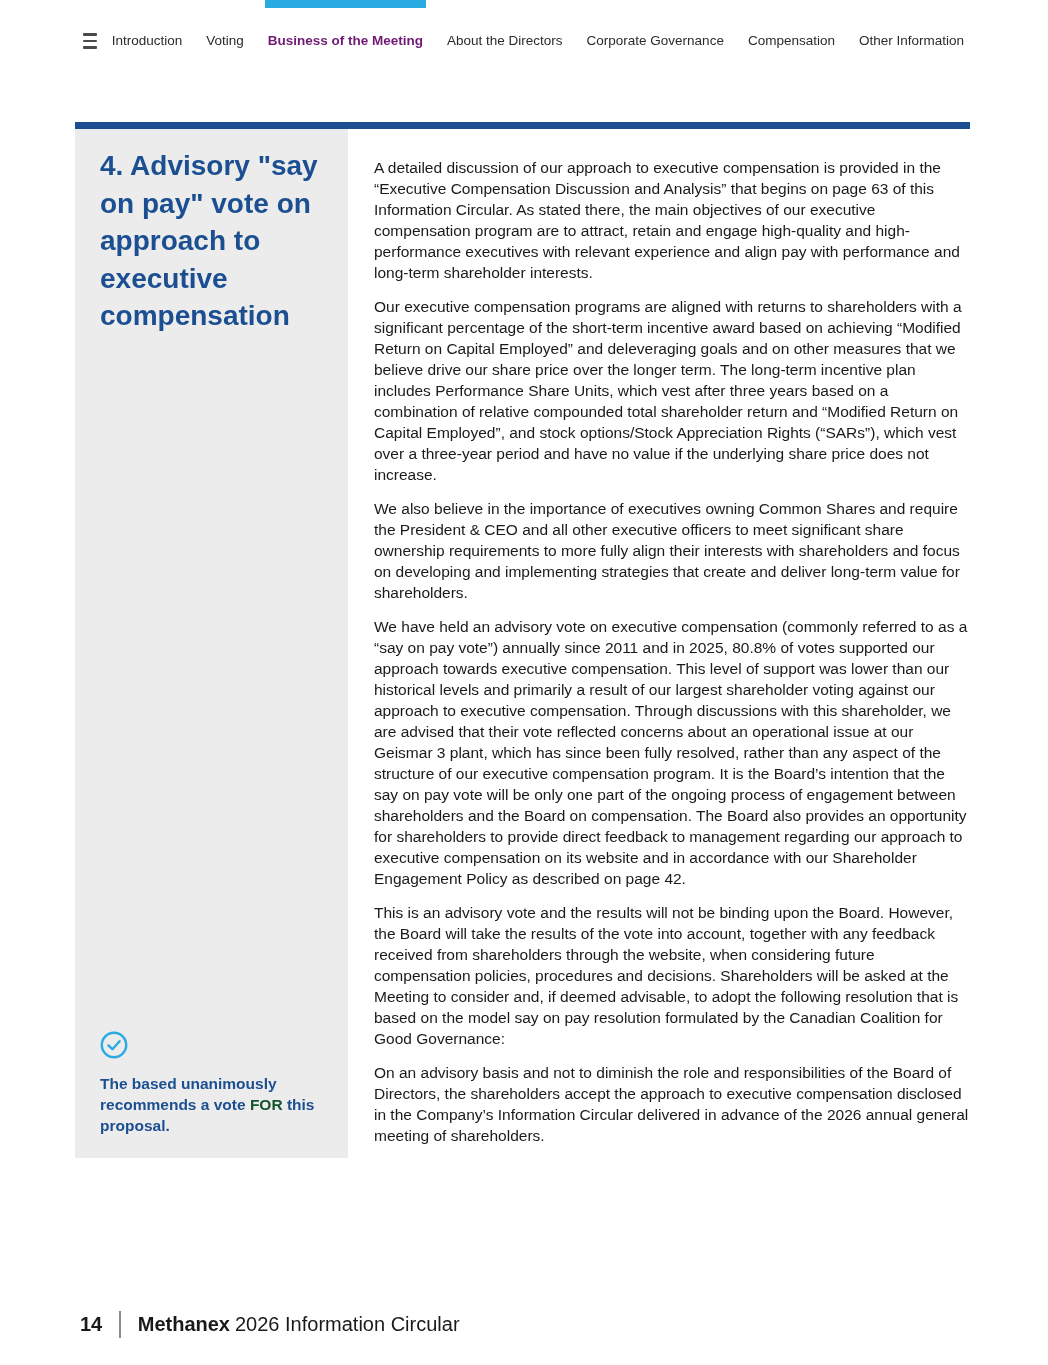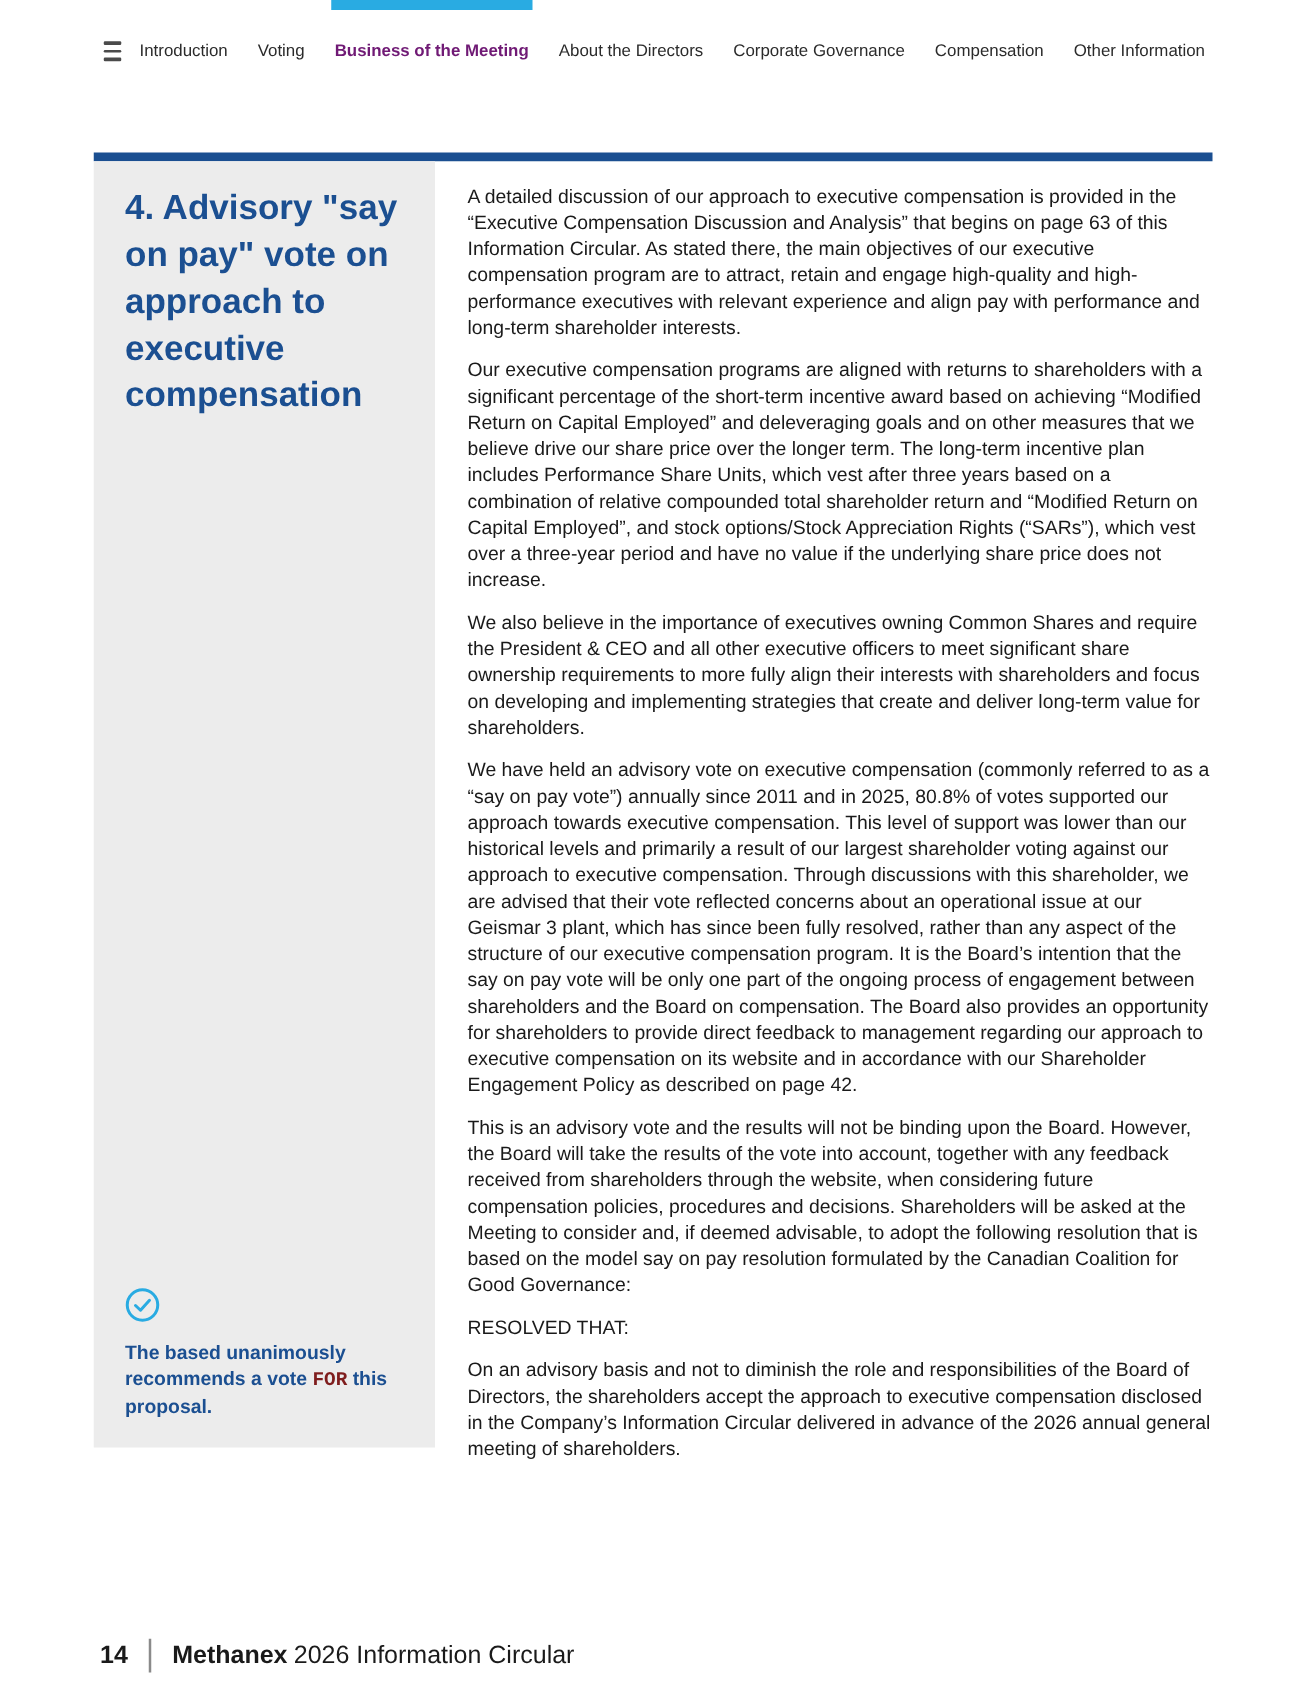--- a/index.html
+++ b/index.html
@@ -102,29 +102,28 @@
     height: 28px;
     margin-bottom: 14px;
   }
   .recommendation {
     font-size: 15.5px;
     font-weight: bold;
     line-height: 1.36;
     color: #1b4f91;
   }
   .recommendation .for {
-    color: #7f1d1d;
-    font-family: Liberation Mono, monospace;
+    color: #14532d;
   }
 
   
   .body-col {
     margin-left: 26px;
     width: 596px;
-    padding-top: 18px;
+    padding-top: 28px;
     box-sizing: border-box;
   }
   .body-col p {
     margin: 0 0 13px 0;
     font-size: 15.5px;
     line-height: 21px;
     color: #1a1a1a;
   }
 
   
@@ -183,21 +182,20 @@
           <span>The based unanimously recommends a vote </span><span class="for">FOR</span><span> this proposal.</span>
         </div>
       </div>
 
       <div class="body-col">
         <p>A detailed discussion of our approach to executive compensation is provided in the “Executive Compensation Discussion and Analysis” that begins on page 63 of this Information Circular. As stated there, the main objectives of our executive compensation program are to attract, retain and engage high-quality and high-performance executives with relevant experience and align pay with performance and long-term shareholder interests.</p>
         <p>Our executive compensation programs are aligned with returns to shareholders with a significant percentage of the short-term incentive award based on achieving “Modified Return on Capital Employed” and deleveraging goals and on other measures that we believe drive our share price over the longer term. The long-term incentive plan includes Performance Share Units, which vest after three years based on a combination of relative compounded total shareholder return and “Modified Return on Capital Employed”, and stock options/Stock Appreciation Rights (“SARs”), which vest over a three-year period and have no value if the underlying share price does not increase.</p>
         <p>We also believe in the importance of executives owning Common Shares and require the President &amp; CEO and all other executive officers to meet significant share ownership requirements to more fully align their interests with shareholders and focus on developing and implementing strategies that create and deliver long-term value for shareholders.</p>
         <p>We have held an advisory vote on executive compensation (commonly referred to as a “say on pay vote”) annually since 2011 and in 2025, 80.8% of votes supported our approach towards executive compensation. This level of support was lower than our historical levels and primarily a result of our largest shareholder voting against our approach to executive compensation. Through discussions with this shareholder, we are advised that their vote reflected concerns about an operational issue at our Geismar 3 plant, which has since been fully resolved, rather than any aspect of the structure of our executive compensation program. It is the Board’s intention that the say on pay vote will be only one part of the ongoing process of engagement between shareholders and the Board on compensation. The Board also provides an opportunity for shareholders to provide direct feedback to management regarding our approach to executive compensation on its website and in accordance with our Shareholder Engagement Policy as described on page 42.</p>
         <p>This is an advisory vote and the results will not be binding upon the Board. However, the Board will take the results of the vote into account, together with any feedback received from shareholders through the website, when considering future compensation policies, procedures and decisions. Shareholders will be asked at the Meeting to consider and, if deemed advisable, to adopt the following resolution that is based on the model say on pay resolution formulated by the Canadian Coalition for Good Governance:</p>
-        <p>RESOLVED THAT:</p>
         <p>On an advisory basis and not to diminish the role and responsibilities of the Board of Directors, the shareholders accept the approach to executive compensation disclosed in the Company’s Information Circular delivered in advance of the 2026 annual general meeting of shareholders.</p>
       </div>
 
     </div>
   </div>
 
   <div class="footer">
     <span class="page-num">14</span>
     <span class="divider"></span>
     <span class="brand">Methanex</span>

